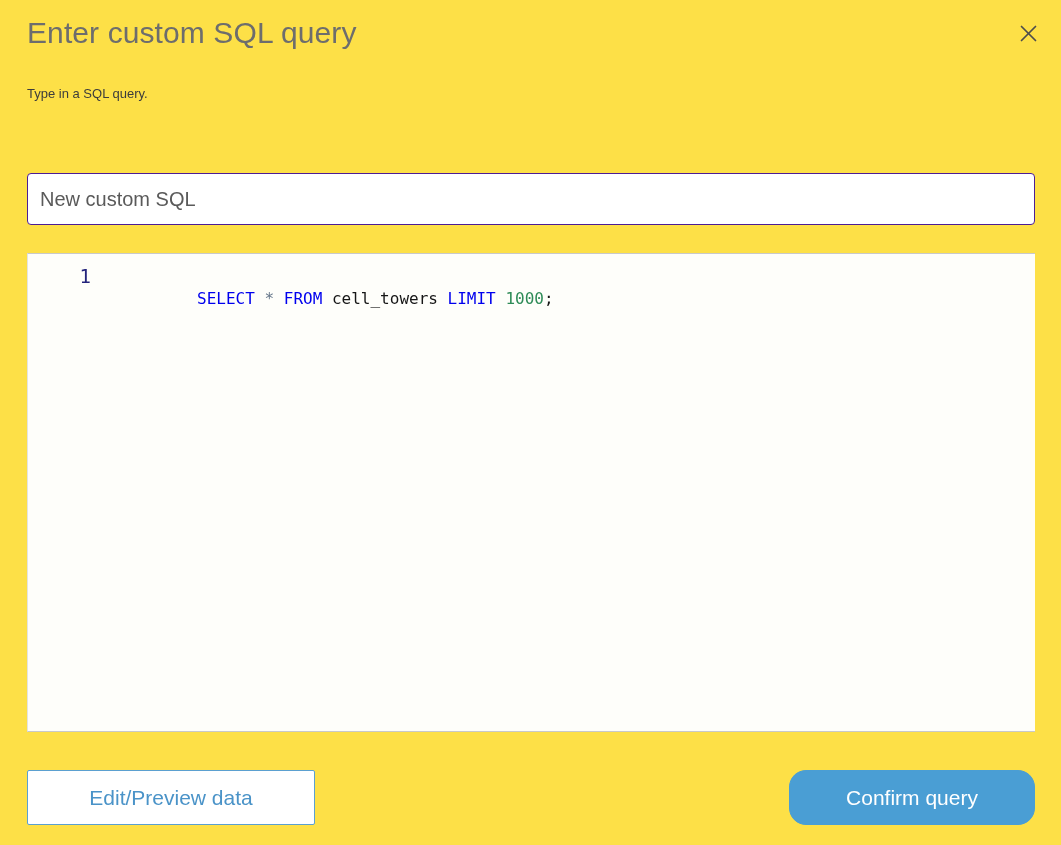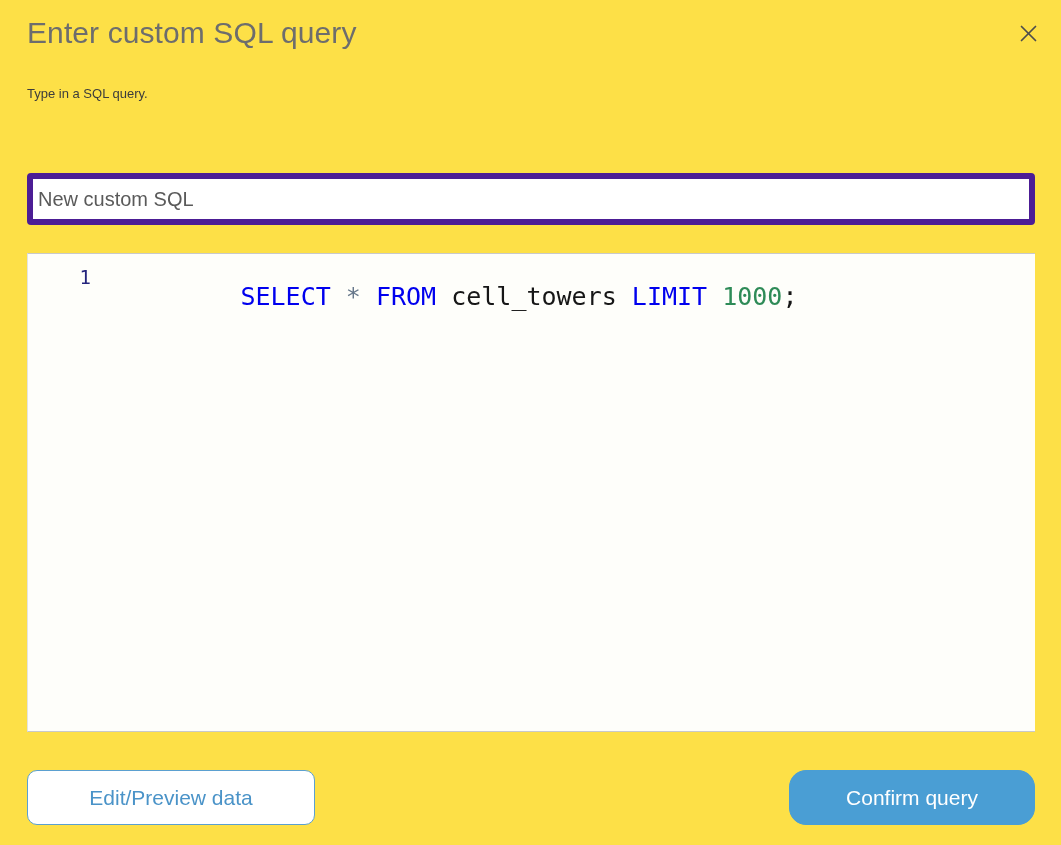--- a/index.html
+++ b/index.html
@@ -64,27 +64,27 @@
   }
 
   
   .name-input {
     position: absolute;
     left: 27px;
     top: 173px;
     width: 1008px;
     height: 52px;
     box-sizing: border-box;
-    border: 6px solid #4c1d95;
+    border: 1px solid #4c1d95;
     border-radius: 4px;
     background: #ffffff;
     font-family: "Liberation Sans", sans-serif;
     font-size: 20px;
     color: #5a5a5a;
-    padding: 0 0 0 5px;
+    padding: 0 0 0 12px;
     outline: none;
   }
   .name-input::placeholder { color: #9a9a9a; }
 
   
   .sql-editor {
     position: absolute;
     left: 27px;
     top: 253px;
     width: 1008px;
@@ -113,21 +113,21 @@
     text-align: right;
     font-family: "DejaVu Sans Mono", "Liberation Mono", monospace;
     font-size: 19px;
     color: #24247c;
     user-select: none;
     padding-right: 0px;
   }
 
   .code-text {
     font-family: "DejaVu Sans Mono", "Liberation Mono", monospace;
-    font-size: 25px;
+    font-size: 16px;
     line-height: 21px;
     white-space: pre;
     margin-left: 29px;
     color: #1a1a1a;
   }
 
   .tok-kw   { color: #0000ee; }
   .tok-star { color: #66778a; }
   .tok-name { color: #161616; }
   .tok-num  { color: #2e8b57; }
@@ -136,21 +136,21 @@
   
   .btn-secondary {
     position: absolute;
     left: 27px;
     top: 770px;
     width: 288px;
     height: 55px;
     box-sizing: border-box;
     background: #ffffff;
     border: 1px solid #5ba0d0;
-    border-radius: 10px;
+    border-radius: 2px;
     color: #4a93c8;
     font-family: "Liberation Sans", sans-serif;
     font-size: 21px;
     font-weight: 400;
     cursor: pointer;
     padding: 0;
   }
 
   .btn-primary {
     position: absolute;

